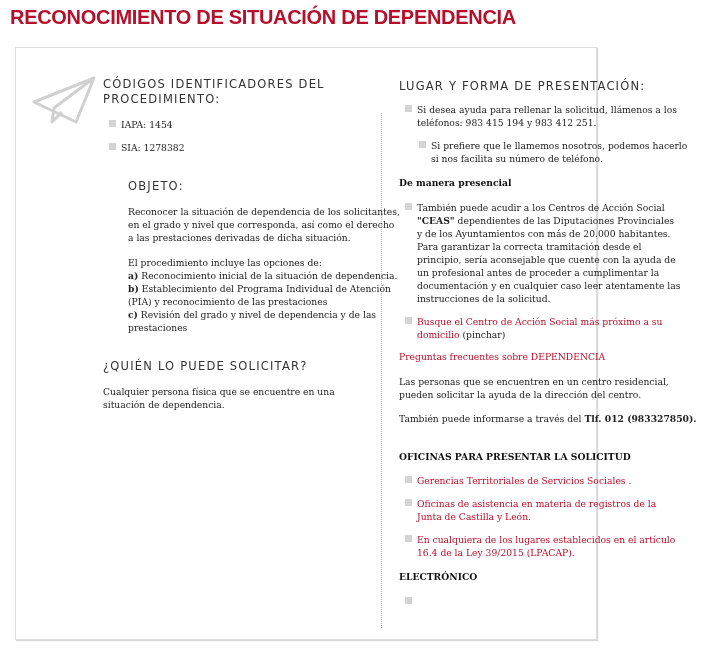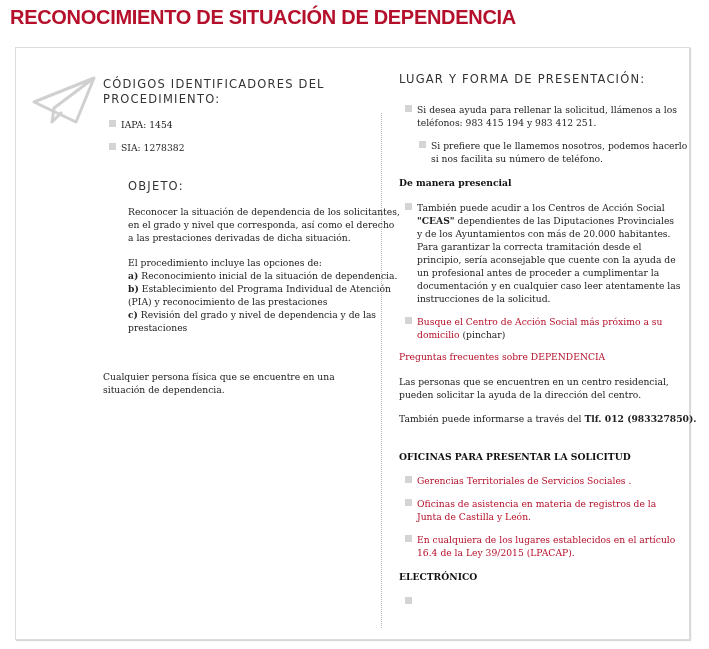--- a/index.html
+++ b/index.html
@@ -4,21 +4,21 @@
 <style>
   * { box-sizing: border-box; margin: 0; padding: 0; }
   html, body { width: 709px; height: 649px; background: #ffffff; overflow: hidden; }
   body { font-family: "DejaVu Serif", serif; color: #222; position: relative; }
   .page-title {
     position: absolute; left: 10px; top: 6px;
     font-family: "Liberation Sans", sans-serif;
     font-size: 20px; color: #b5102b; letter-spacing: -0.3px; white-space: nowrap;
   }
   .panel {
-    position: absolute; left: 15px; top: 47px; width: 675px; height: 593px;
+    position: absolute; left: 15px; top: 47px; width: 582px; height: 593px;
     border: 1px solid #dcdcdc; box-shadow: 1px 1px 1px #d8d8d8;
     background: #fff;
   }
   .divider {
     position: absolute; left: 365px; top: 65px; width: 0; height: 515px;
     border-left: 1px dotted #b8b8b8;
   }
   .plane-icon { position: absolute; left: 16px; top: 28px; width: 66px; height: 50px; }
   .col { position: absolute; top: 0; }
   .col-left { left: 87px; width: 272px; }
@@ -69,26 +69,27 @@
     <div class="abs" style="top:131px;left:0;width:272px;margin-left:25px;">
       <div class="heading">OBJETO:</div>
       <p class="para" style="margin-top:11px;">Reconocer la situación de dependencia de los solicitantes, en el grado y nivel que corresponda, así como el derecho a las prestaciones derivadas de dicha situación.</p>
       <p class="para" style="margin-top:12px;">El procedimiento incluye las opciones de:</p>
       <p class="para"><b>a)</b><span> Reconocimiento inicial de la situación de dependencia.</span></p>
       <p class="para"><b>b)</b><span> Establecimiento del Programa Individual de Atención (PIA) y reconocimiento de las prestaciones</span></p>
       <p class="para"><b>c)</b><span> Revisión del grado y nivel de dependencia y de las prestaciones</span></p>
     </div>
 
     <div class="abs" style="top:311px;left:0;width:272px;">
+      <div class="heading">¿QUIÉN LO PUEDE SOLICITAR?</div>
       <p class="para" style="margin-top:11px;">Cualquier persona física que se encuentre en una situación de dependencia.</p>
     </div>
   </div>
 
   <div class="col col-right">
-    <div class="abs heading" style="top:24px;left:0;white-space:nowrap;">LUGAR Y FORMA DE PRESENTACIÓN:</div>
+    <div class="abs heading" style="top:31px;left:0;white-space:nowrap;">LUGAR Y FORMA DE PRESENTACIÓN:</div>
 
     <div class="abs bullet" style="top:55px;left:2px;width:276px;">
       <span class="sq"></span>
       <span>Si desea ayuda para rellenar la solicitud, llámenos a los teléfonos: 983 415 194 y 983 412 251.</span>
     </div>
     <div class="abs bullet" style="top:91px;left:16px;width:276px;">
       <span class="sq"></span>
       <span>Si prefiere que le llamemos nosotros, podemos hacerlo si nos facilita su número de teléfono.</span>
     </div>
 

